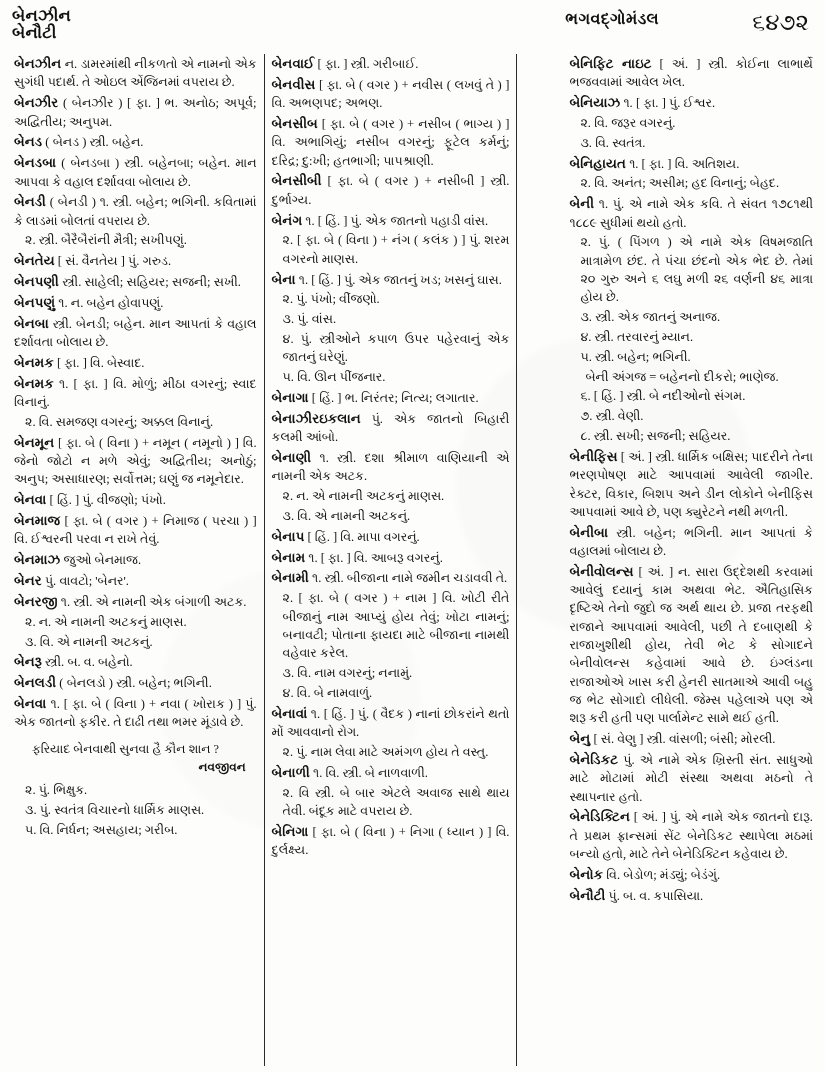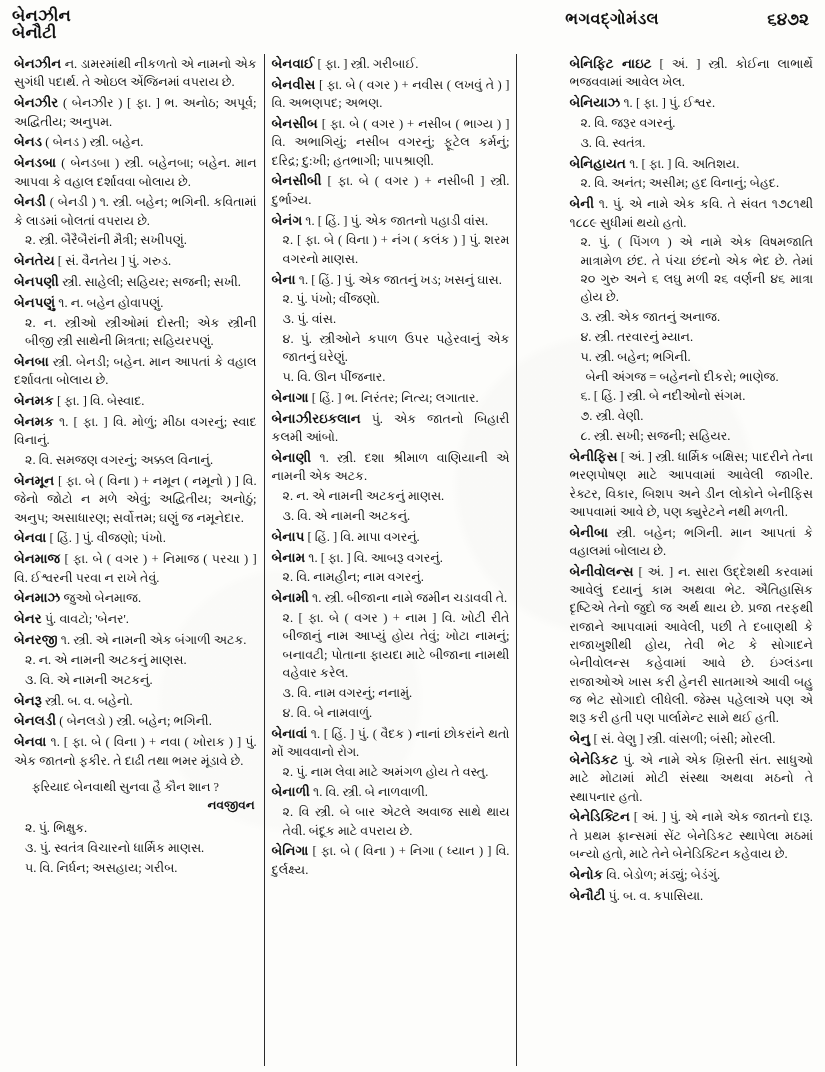--- a/index.html
+++ b/index.html
@@ -82,22 +82,22 @@
     flex: 1 1 auto;
     text-align: right;
     font-weight: bold;
     font-size: 16px;
     padding-top: 2px;
     letter-spacing: 0.3px;
   }
   .rh-right {
     width: 150px;
     text-align: right;
-    font-weight: bold;
-    font-size: 17px;
+    font-weight: normal;
+    font-size: 23px;
     padding-top: 2px;
     padding-right: 6px;
   }
 
   
   .columns {
     flex: 1 1 auto;
     display: flex;
     align-items: stretch;
     min-height: 0;
@@ -143,21 +143,21 @@
   }
 
   
   .quote {
     margin: 8px 0 1px 0;
     padding-left: 18px;
     text-align: left;
     font-size: 12.4px;
   }
   .quote-source {
-    margin: 0 0 5px 0;
+    margin: 0 9px 5px 0;
     text-align: right;
     font-weight: bold;
     font-size: 12px;
     padding-right: 2px;
   }
 </style>
 </head>
 <body>
 
 <div id="page">
@@ -176,21 +176,20 @@
       <div class="col rule-right">
           <p class="entry"><span class="headword">બેનઝીન</span><span> ન. ડામરમાંથી નીકળતો એ નામનો એક સુગંધી પદાર્થ. તે ઓઇલ એંજિનમાં વપરાય છે.</span></p>
           <p class="entry"><span class="headword">બેનઝીર</span><span> ( બેનઝીર ) [ ફા. ] ભ. અનોઠ; અપૂર્વ; અદ્વિતીય; અનુપમ.</span></p>
           <p class="entry"><span class="headword">બેનડ</span><span> ( બેનડ ) સ્ત્રી. બહેન.</span></p>
           <p class="entry"><span class="headword">બેનડબા</span><span> ( બેનડબા ) સ્ત્રી. બહેનબા; બહેન. માન આપવા કે વહાલ દર્શાવવા બોલાય છે.</span></p>
           <p class="entry"><span class="headword">બેનડી</span><span> ( બેનડી ) ૧. સ્ત્રી. બહેન; ભગિની. કવિતામાં કે લાડમાં બોલતાં વપરાય છે.</span></p>
           <p class="sense">૨. સ્ત્રી. બૈરૈબૈરાંની મૈત્રી; સખીપણું.</p>
           <p class="entry"><span class="headword">બેનતેય</span><span> [ સં. વૈનતેય ] પું. ગરુડ.</span></p>
           <p class="entry"><span class="headword">બેનપણી</span><span> સ્ત્રી. સાહેલી; સહિયર; સજની; સખી.</span></p>
           <p class="entry"><span class="headword">બેનપણું</span><span> ૧. ન. બહેન હોવાપણું.</span></p>
-          <p class="sense">૨. ન. સ્ત્રીઓ સ્ત્રીઓમાં દોસ્તી; એક સ્ત્રીની બીજી સ્ત્રી સાથેની મિત્રતા; સહિયરપણું.</p>
           <p class="entry"><span class="headword">બેનબા</span><span> સ્ત્રી. બેનડી; બહેન. માન આપતાં કે વહાલ દર્શાવતા બોલાય છે.</span></p>
           <p class="entry"><span class="headword">બેનમક</span><span> [ ફા. ] વિ. બેસ્વાદ.</span></p>
           <p class="entry"><span class="headword">બેનમક</span><span> ૧. [ ફા. ] વિ. મોળું; મીઠા વગરનું; સ્વાદ વિનાનું.</span></p>
           <p class="sense">૨. વિ. સમજણ વગરનું; અક્કલ વિનાનું.</p>
           <p class="entry"><span class="headword">બેનમૂન</span><span> [ ફા. બે ( વિના ) + નમૂન ( નમૂનો ) ] વિ. જેનો જોટો ન મળે એવું; અદ્વિતીય; અનોઠું; અનુપ; અસાધારણ; સર્વોત્તમ; ઘણું જ નમૂનેદાર.</span></p>
           <p class="entry"><span class="headword">બેનવા</span><span> [ હિં. ] પું. વીજણો; પંખો.</span></p>
           <p class="entry"><span class="headword">બેનમાજ</span><span> [ ફા. બે ( વગર ) + નિમાજ ( પરચા ) ] વિ. ઈશ્વરની પરવા ન રાખે તેવું.</span></p>
           <p class="entry"><span class="headword">બેનમાઝ</span><span> જુઓ બેનમાજ.</span></p>
           <p class="entry"><span class="headword">બેનર</span><span> પું. વાવટો; 'બેનર'.</span></p>
           <p class="entry"><span class="headword">બેનરજી</span><span> ૧. સ્ત્રી. એ નામની એક બંગાળી અટક.</span></p>
@@ -217,21 +216,20 @@
           <p class="sense">૩. પું. વાંસ.</p>
           <p class="sense">૪. પું. સ્ત્રીઓને કપાળ ઉપર પહેરવાનું એક જાતનું ઘરેણું.</p>
           <p class="sense">૫. વિ. ઊન પીંજનાર.</p>
           <p class="entry"><span class="headword">બેનાગા</span><span> [ હિં. ] ભ. નિરંતર; નિત્ય; લગાતાર.</span></p>
           <p class="entry"><span class="headword">બેનાઝીરઇકલાન</span><span> પું. એક જાતનો બિહારી કલમી આંબો.</span></p>
           <p class="entry"><span class="headword">બેનાણી</span><span> ૧. સ્ત્રી. દશા શ્રીમાળ વાણિયાની એ નામની એક અટક.</span></p>
           <p class="sense">૨. ન. એ નામની અટકનું માણસ.</p>
           <p class="sense">૩. વિ. એ નામની અટકનું.</p>
           <p class="entry"><span class="headword">બેનાપ</span><span> [ હિં. ] વિ. માપા વગરનું.</span></p>
           <p class="entry"><span class="headword">બેનામ</span><span> ૧. [ ફા. ] વિ. આબરૂ વગરનું.</span></p>
-          <p class="sense">૨. વિ. નામહીન; નામ વગરનું.</p>
           <p class="entry"><span class="headword">બેનામી</span><span> ૧. સ્ત્રી. બીજાના નામે જમીન ચડાવવી તે.</span></p>
           <p class="sense">૨. [ ફા. બે ( વગર ) + નામ ] વિ. ખોટી રીતે બીજાનું નામ આપ્યું હોય તેવું; ખોટા નામનું; બનાવટી; પોતાના ફાયદા માટે બીજાના નામથી વહેવાર કરેલ.</p>
           <p class="sense">૩. વિ. નામ વગરનું; નનામું.</p>
           <p class="sense">૪. વિ. બે નામવાળું.</p>
           <p class="entry"><span class="headword">બેનાવાં</span><span> ૧. [ હિં. ] પું. ( વૈદક ) નાનાં છોકરાંને થતો મોં આવવાનો રોગ.</span></p>
           <p class="sense">૨. પું. નામ લેવા માટે અમંગળ હોય તે વસ્તુ.</p>
           <p class="entry"><span class="headword">બેનાળી</span><span> ૧. વિ. સ્ત્રી. બે નાળવાળી.</span></p>
           <p class="sense">૨. વિ સ્ત્રી. બે બાર એટલે અવાજ સાથે થાય તેવી. બંદૂક માટે વપરાય છે.</p>
           <p class="entry"><span class="headword">બેનિગા</span><span> [ ફા. બે ( વિના ) + નિગા ( ધ્યાન ) ] વિ. દુર્લક્ષ્ય.</span></p>
         </div>

